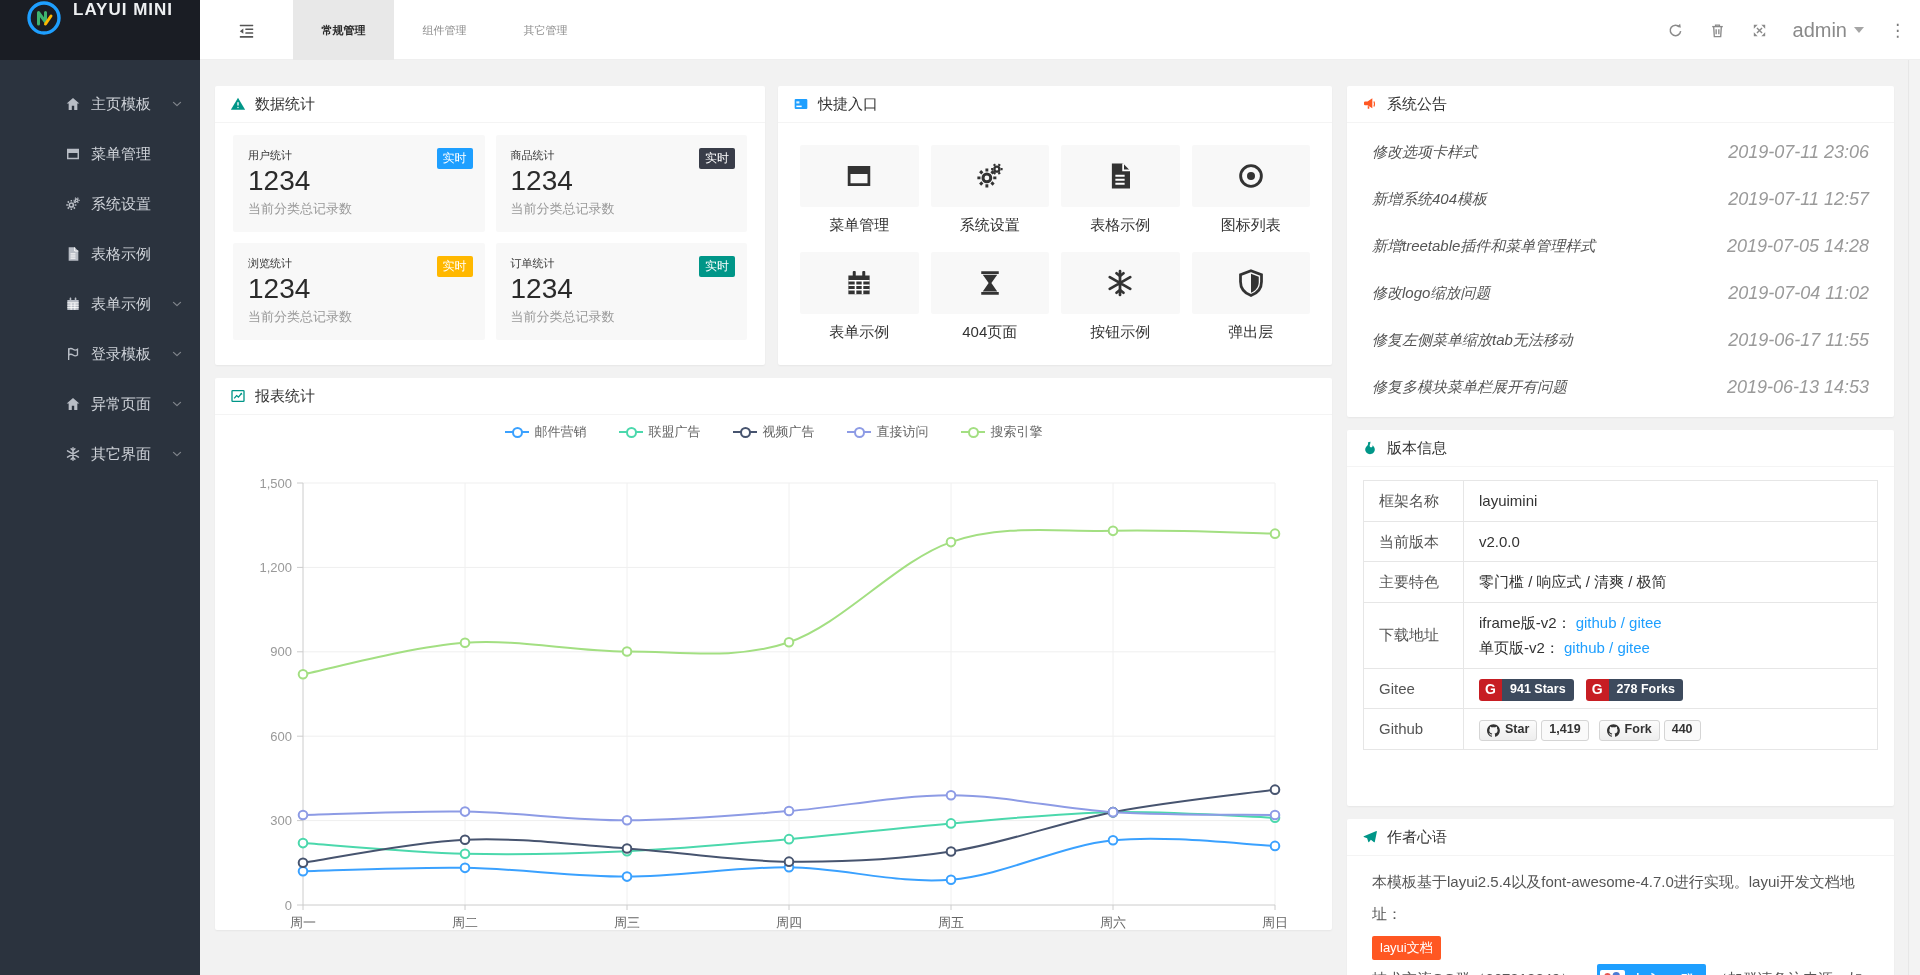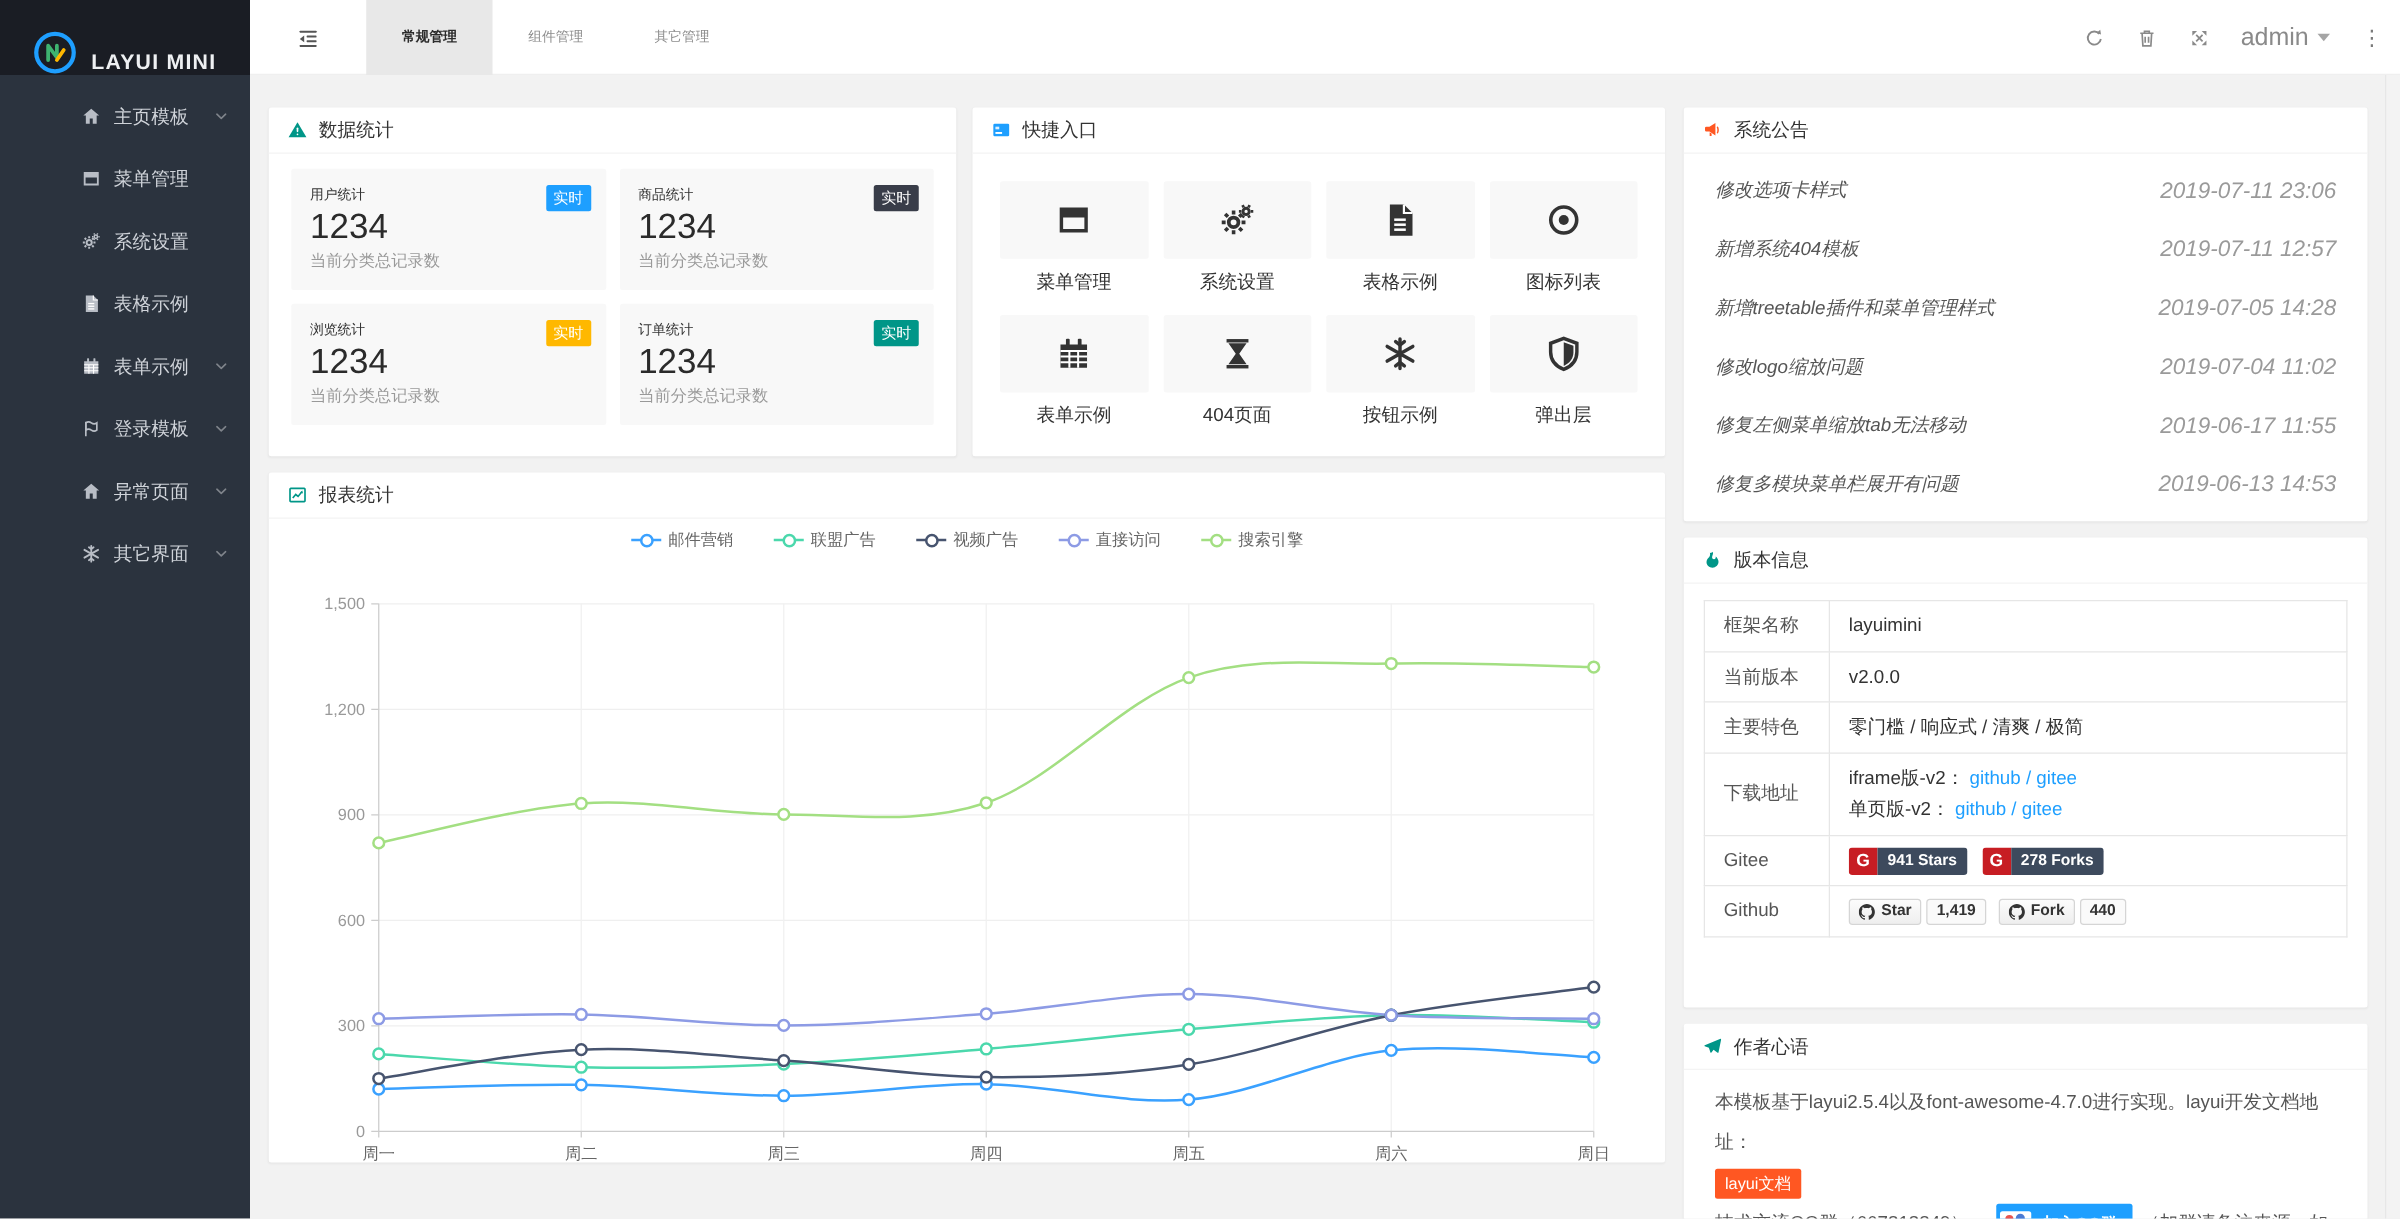--- a/index.html
+++ b/index.html
@@ -2,23 +2,23 @@
 <html><head>
 <meta charset="utf-8">
 <style>
   * { margin:0; padding:0; box-sizing:border-box; }
   html,body{ background:#f2f2f2; }
   body{ font-family:"Liberation Sans","DejaVu Sans",sans-serif; }
   .app{ position:relative; width:1920px; height:975px; overflow:hidden; background:#f2f2f2; }
 
   
   .sidebar{ position:absolute; left:0; top:0; width:200px; height:975px; background:#2b333e; z-index:5; }
-  .logo{ height:60px; background:#1a1d24; display:flex; align-items:flex-end; padding-left:26px; gap:11px; cursor:pointer; }
+  .logo{ height:60px; background:#1a1d24; display:flex; align-items:flex-start; padding-left:26px; gap:11px; cursor:pointer; }
   .logo-text{ color:#eef0f2; font-size:17px; font-weight:bold; letter-spacing:1px; }
-  .menu{ padding-top:8px; }
+  .menu{ padding-top:19px; }
   .menu-item{ position:relative; height:50px; display:flex; align-items:center; padding-left:65px; gap:10px; color:#cfd3d9; font-size:15px; cursor:pointer; }
   .menu-item .icon{ width:16px; height:16px; color:#b8bdc5; flex:0 0 16px; }
   .menu-item .chev{ position:absolute; right:16px; width:14px; height:14px; color:rgba(255,255,255,.4); }
   .icon svg{ width:100%; height:100%; display:block; }
 
   
   .topbar{ position:absolute; left:200px; top:0; width:1720px; height:60px; background:#fff; border-bottom:1px solid #efefef; z-index:4; }
   .collapse-btn{ position:absolute; left:0; top:0; width:93px; height:60px; display:flex; align-items:center; justify-content:center; color:#555; cursor:pointer; }
   .collapse-btn .icon{ width:19px; height:19px; }
   .tabs{ position:absolute; left:93px; top:0; height:60px; display:flex; }

